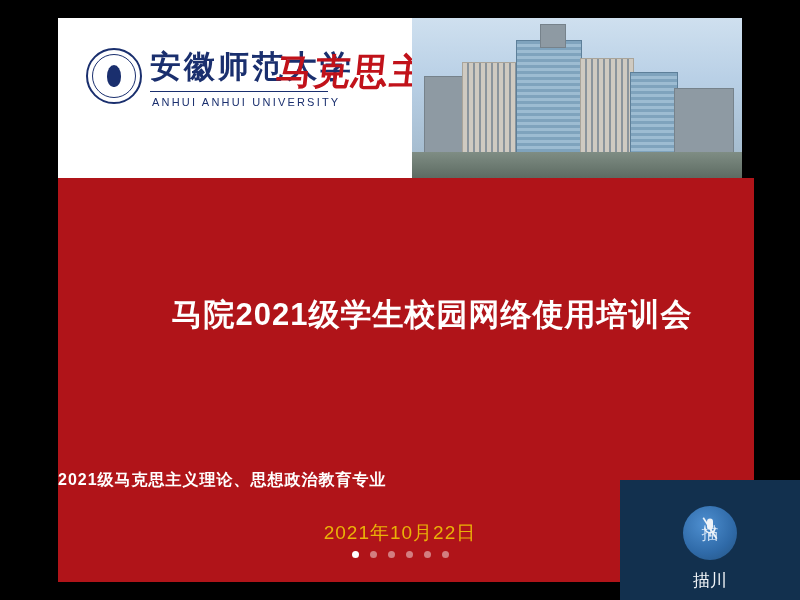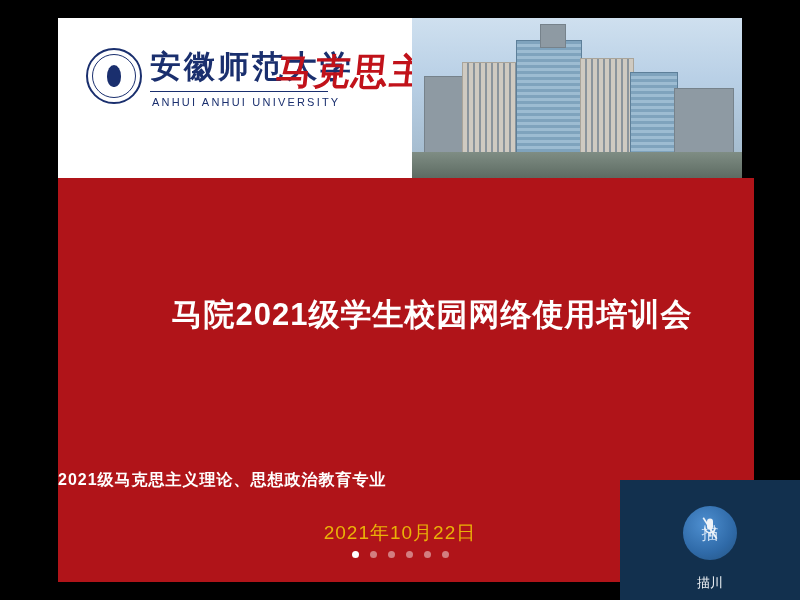--- a/index.html
+++ b/index.html
@@ -280,21 +280,21 @@
     height: 30px;
     color: #e8eef5;
   }
   .thumb-name {
     position: absolute;
     left: 0;
     bottom: 8px;
     width: 100%;
     text-align: center;
     color: #f2f5f8;
-    font-size: 13px;
+    font-size: 17px;
   }
 </style>
 </head>
 <body>
 
 <div id="screen">
 
   <div class="slide-stage">
 
     <div class="slide-header">

